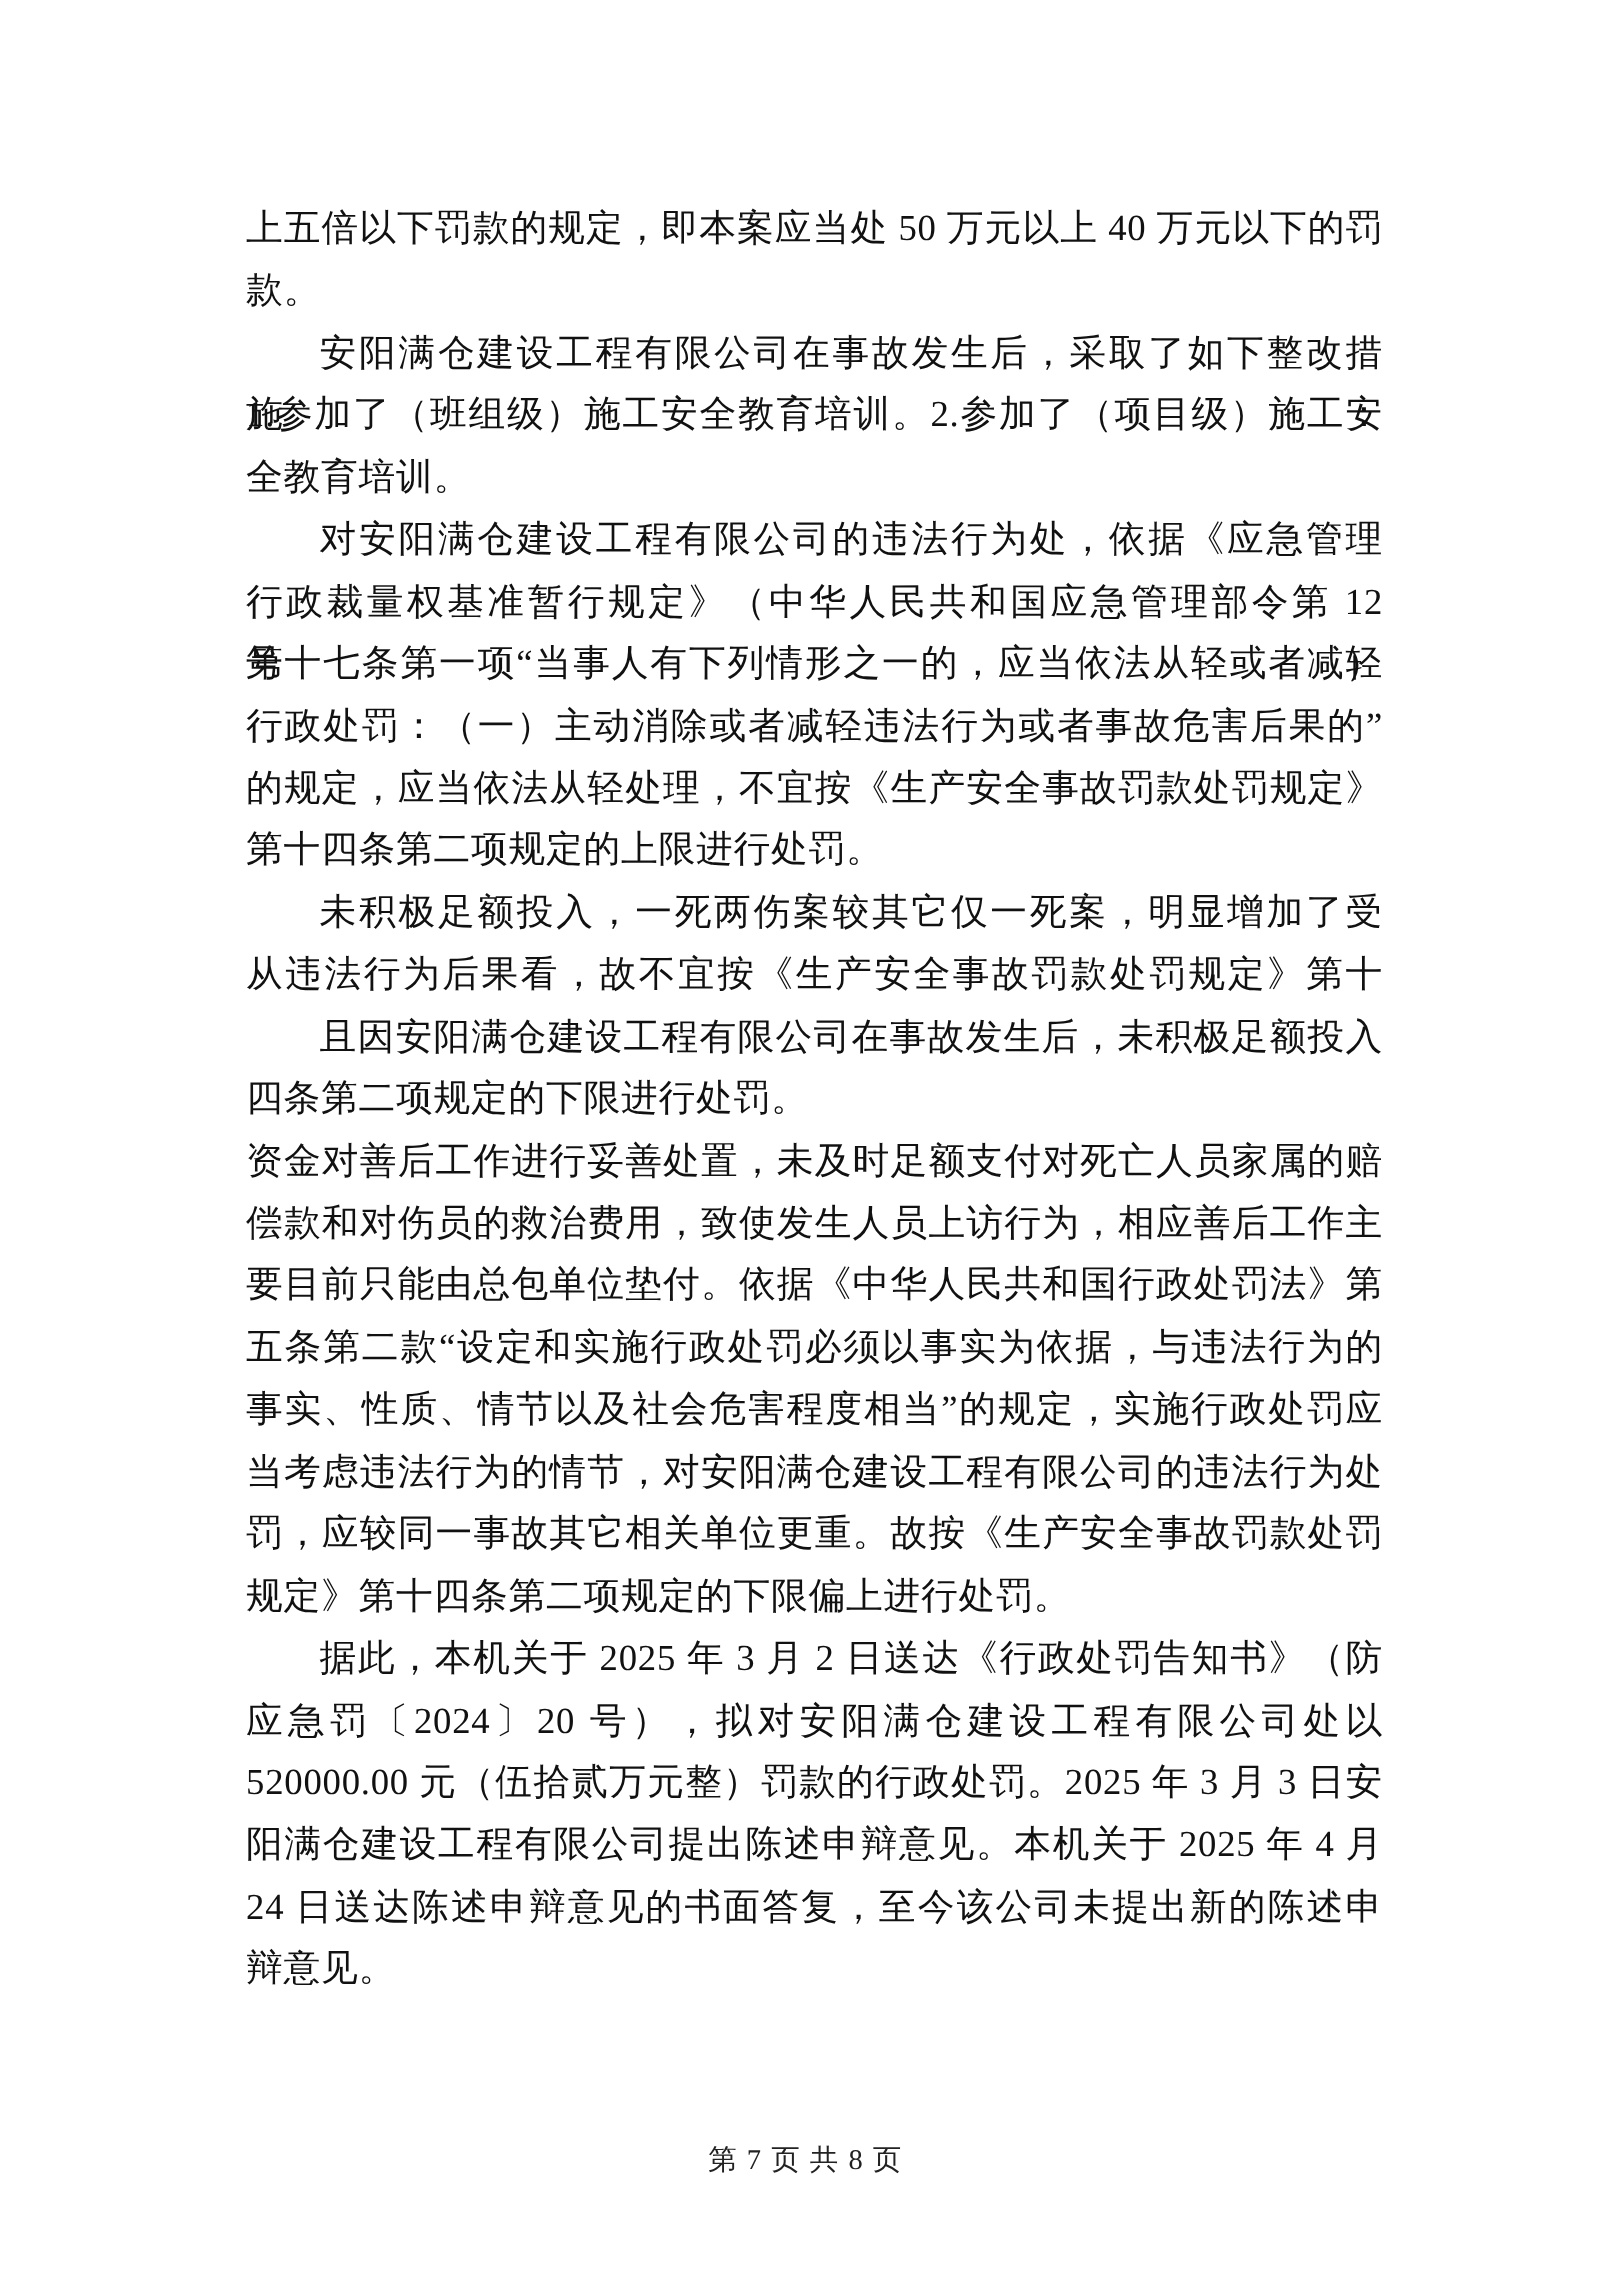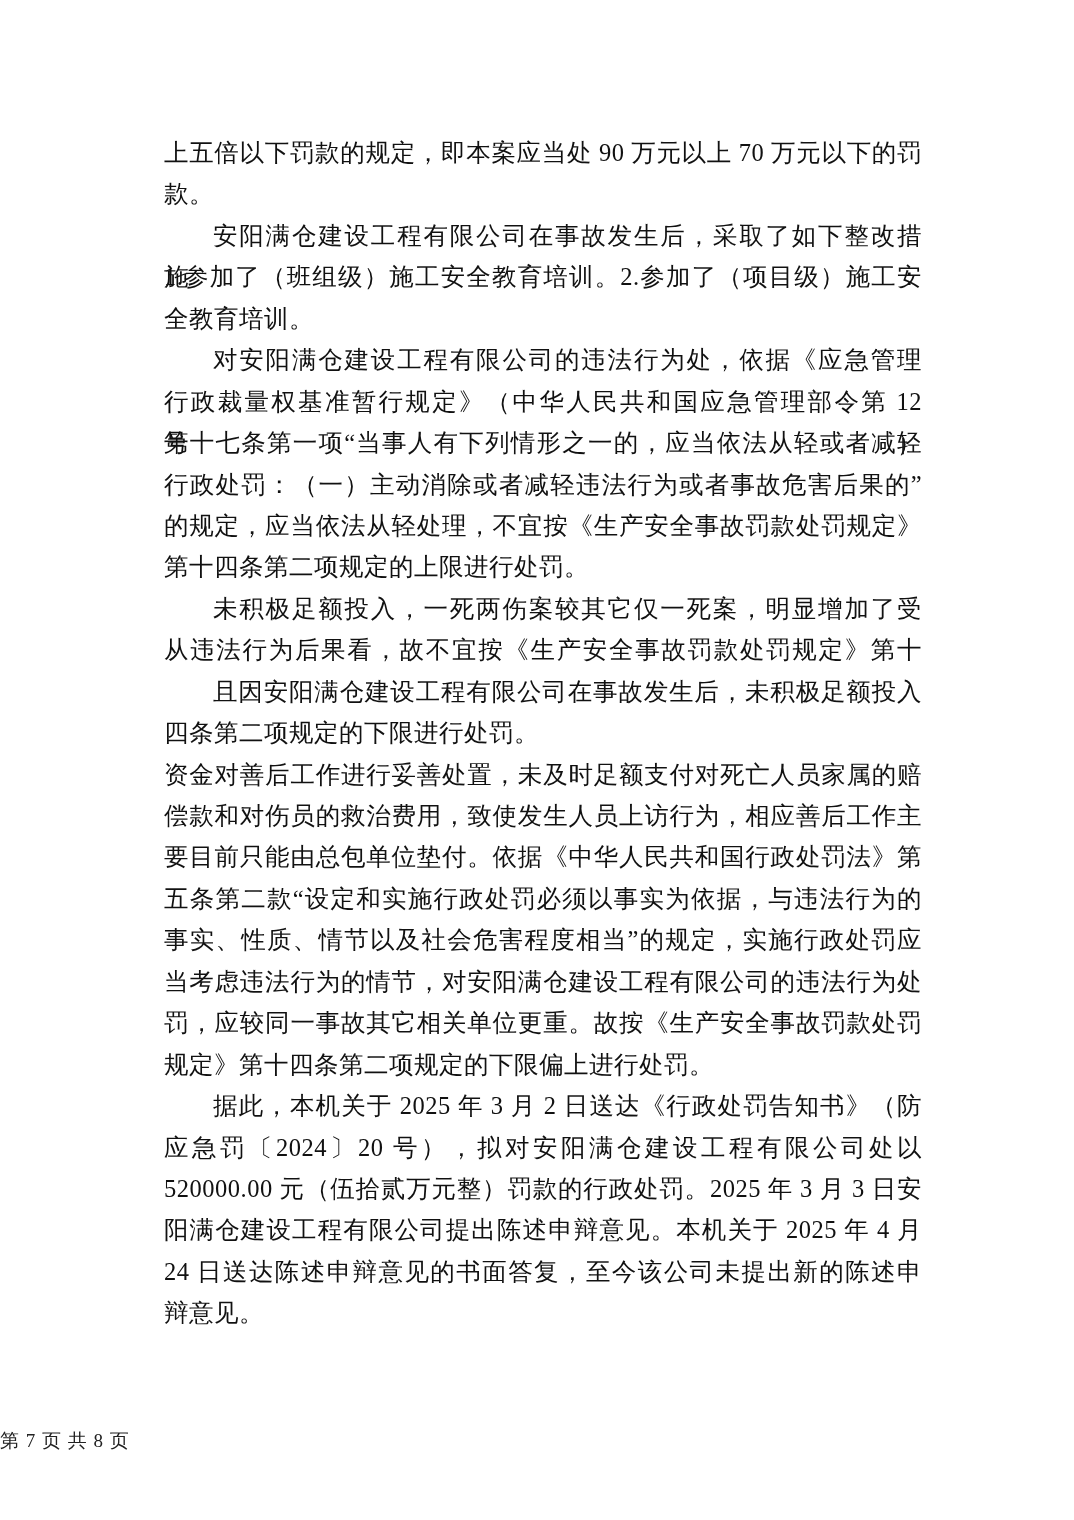--- a/index.html
+++ b/index.html
@@ -36,32 +36,33 @@
     text-align-last: left;
   }
   .text-line.indent {
     text-indent: 2em;
   }
   .page-footer {
     position: absolute;
     left: 0;
     top: 1428px;
     width: 100%;
+    text-align: center;
     font-size: 19px;
     line-height: 26px;
     color: #222222;
     letter-spacing: 1px;
   }
 </style>
 </head>
 <body>
 
 <div class="page">
   <div class="doc-body" id="doc-body">
-      <div class="text-line">上五倍以下罚款的规定，即本案应当处 90 万元以上 70 万元以下的罚</div>
+      <div class="text-line">上五倍以下罚款的规定，即本案应当处 50 万元以上 40 万元以下的罚</div>
       <div class="text-line para-end">款。</div>
       <div class="text-line indent">安阳满仓建设工程有限公司在事故发生后，采取了如下整改措施：</div>
       <div class="text-line">1.参加了（班组级）施工安全教育培训。2.参加了（项目级）施工安</div>
       <div class="text-line para-end">全教育培训。</div>
       <div class="text-line indent">对安阳满仓建设工程有限公司的违法行为处，依据《应急管理</div>
       <div class="text-line">行政裁量权基准暂行规定》（中华人民共和国应急管理部令第 12 号）</div>
       <div class="text-line">第十七条第一项“当事人有下列情形之一的，应当依法从轻或者减轻</div>
       <div class="text-line">行政处罚：（一）主动消除或者减轻违法行为或者事故危害后果的”</div>
       <div class="text-line">的规定，应当依法从轻处理，不宜按《生产安全事故罚款处罚规定》</div>
       <div class="text-line para-end">第十四条第二项规定的上限进行处罚。</div>

